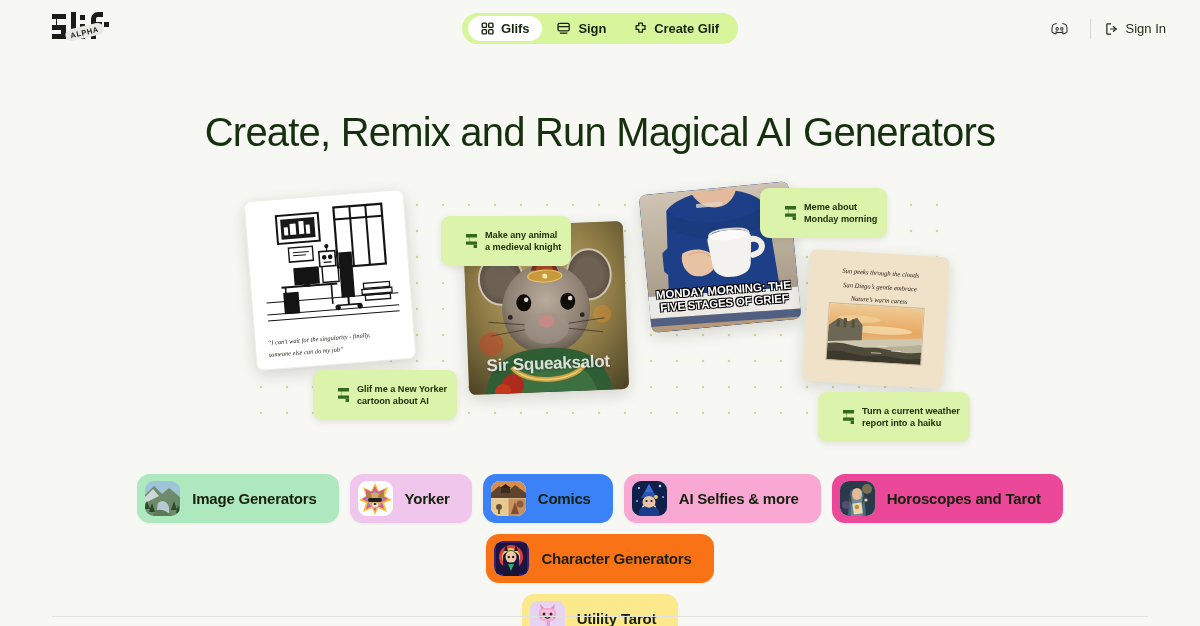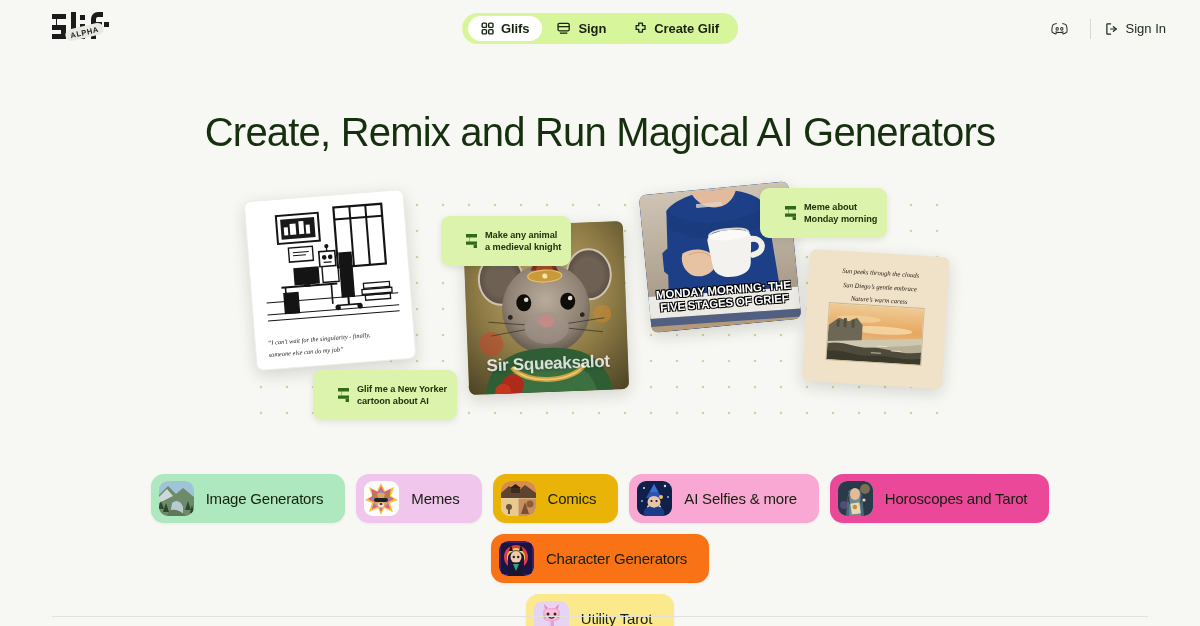--- a/index.html
+++ b/index.html
@@ -159,21 +159,21 @@
 
   
   .cats {
     position: absolute; left: 0; right: 0; top: 474px;
     display: flex; flex-wrap: wrap; justify-content: center;
     gap: 11px 11px; padding: 0 70px;
   }
   .cat {
     display: flex; align-items: center; gap: 12px;
     height: 49px; border-radius: 13px; padding: 0 22px 0 8px;
-    font-size: 15px; font-weight: 400; color: #15200d;
+    font-size: 15px; font-weight: 700; color: #15200d;
     cursor: pointer; letter-spacing: -0.2px;
     box-shadow: 0 1px 3px rgba(0,0,0,.06);
   }
   .cat-thumb {
     width: 35px; height: 35px; border-radius: 9px; overflow: hidden;
     flex: 0 0 auto; position: relative; background: #ddd;
   }
   .cat-row2 { width: 100%; display: flex; justify-content: center; }
 
   
@@ -501,20 +501,30 @@
     <span class="gicon">
       <svg width="13" height="15" viewBox="0 0 13 15" fill="#33691e">
         <path d="M1 1 h11 v3.4 h-7.4 v4 h7.4 v3.4 h-11 v-3.4 h3.2 v-4 h-3.2 z"></path>
         <rect x="8.6" y="11.8" width="3.4" height="3.2"></rect>
       </svg>
     </span>
     <span>Glif me a New Yorker
 cartoon about AI</span>
   </div>
 
+  <div class="tag tag-haiku">
+    <span class="gicon">
+      <svg width="13" height="15" viewBox="0 0 13 15" fill="#33691e">
+        <path d="M1 1 h11 v3.4 h-7.4 v4 h7.4 v3.4 h-11 v-3.4 h3.2 v-4 h-3.2 z"></path>
+        <rect x="8.6" y="11.8" width="3.4" height="3.2"></rect>
+      </svg>
+    </span>
+    <span>Turn a current weather
+report into a haiku</span>
+  </div>
 </div>
 
 <div class="cats">
 
   <div class="cat" style="background:#aee8bf">
     <span class="cat-thumb">
       <svg width="35" height="35" viewBox="0 0 35 35">
         <rect width="35" height="35" fill="#9fc4d8"></rect>
         <path d="M0 14 L9 5 L17 13 L24 7 L35 16 L35 35 L0 35 Z" fill="#6d8a6a"></path>
         <path d="M0 16 L8 8 L14 15 L0 22 Z" fill="#cfd8d8"></path>
@@ -537,24 +547,24 @@
         <path d="M17 5 L20 11 L27 8 L25 15 L30 18 L24 21 L26 28 L19 25 L17 31 L15 25 L8 28 L10 21 L4 18 L9 15 L7 8 L14 11 Z" fill="#e0539a"></path>
         <path d="M17 8 L19 13 L24 11 L23 16 L27 18 L23 20 L24 25 L19 23 L17 28 L15 23 L10 25 L11 20 L7 18 L11 16 L10 11 L15 13 Z" fill="#55a7e0"></path>
         <ellipse cx="17" cy="19" rx="7" ry="7.5" fill="#d9a663"></ellipse>
         <ellipse cx="11" cy="15" rx="2.6" ry="4" fill="#b4803f" transform="rotate(-25 11 15)"></ellipse>
         <ellipse cx="23" cy="15" rx="2.6" ry="4" fill="#b4803f" transform="rotate(25 23 15)"></ellipse>
         <rect x="10" y="17" width="14" height="4" rx="2" fill="#1f1f24"></rect>
         <ellipse cx="17" cy="24" rx="3" ry="2.4" fill="#f0e4d4"></ellipse>
         <ellipse cx="17" cy="23" rx="1.5" ry="1.1" fill="#2a2a2a"></ellipse>
       </svg>
     </span>
-    <span>Memes</span>
-  </div>
-
-  <div class="cat" style="background:#eab308">
+    <span>Yorker</span>
+  </div>
+
+  <div class="cat" style="background:#3b82f6">
     <span class="cat-thumb">
       <svg width="35" height="35" viewBox="0 0 35 35">
         <rect width="35" height="35" fill="#e6d2a8"></rect>
         <rect x="0" y="0" width="35" height="17" fill="#d88e4a"></rect>
         <path d="M0 12 L8 5 L16 11 L24 4 L35 12 L35 17 L0 17 Z" fill="#5c4430"></path>
         <rect x="10" y="6" width="9" height="6" fill="#3b2c1f"></rect>
         <path d="M9 7 L14.5 3 L20 7 Z" fill="#2c2016"></path>
         <rect x="0" y="17.5" width="17" height="17.5" fill="#e8c98e"></rect>
         <rect x="17.5" y="17.5" width="17.5" height="17.5" fill="#c98f5e"></rect>
         <circle cx="8" cy="26" r="3" fill="#6b523a"></circle>

